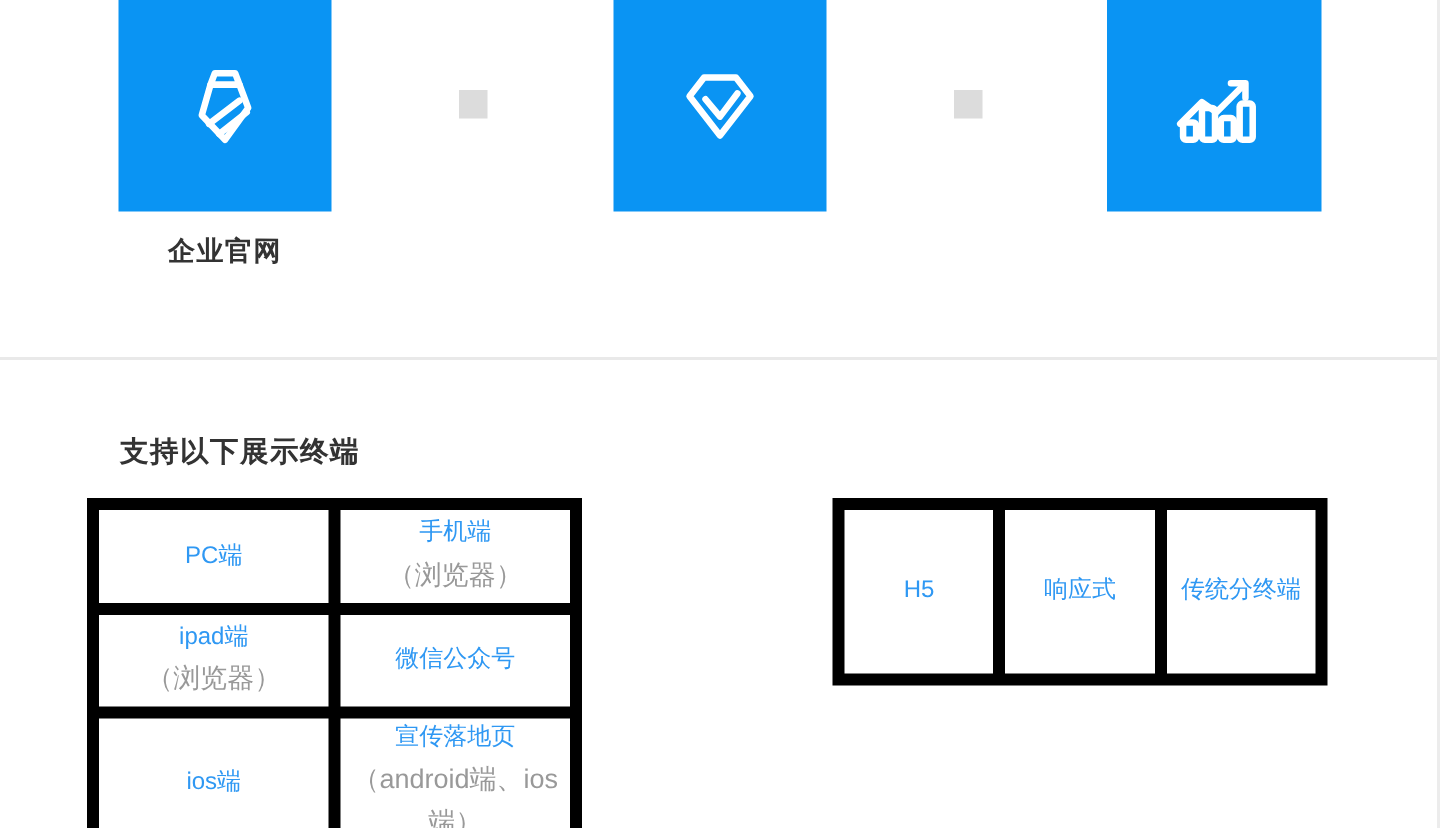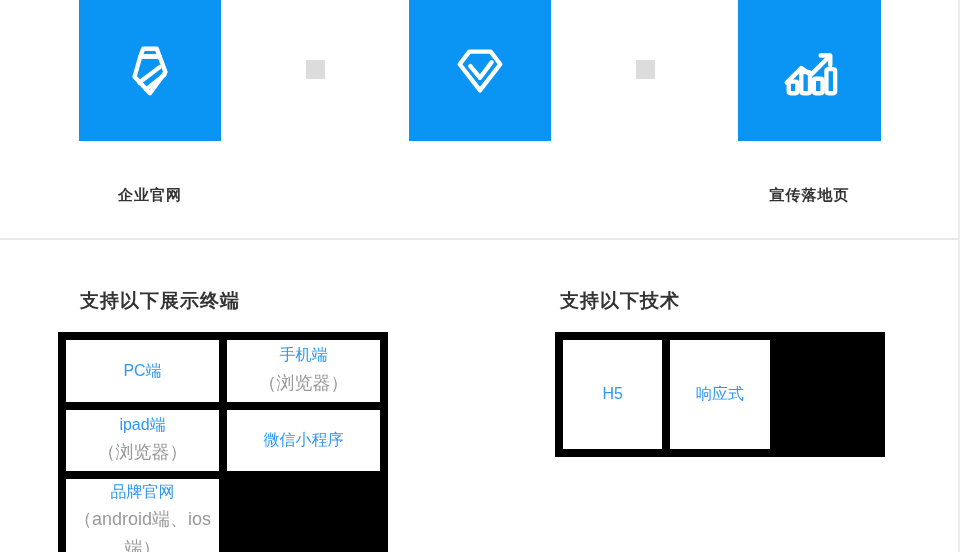--- a/index.html
+++ b/index.html
@@ -4,22 +4,22 @@
 <style>
   html,body{margin:0;padding:0;background:#fff;}
   .stage{
     position:relative;width:960px;height:552px;overflow:hidden;background:#fff;
     font-family:"Liberation Sans","DejaVu Sans",sans-serif;
   }
   .right-edge{position:absolute;top:0;right:0;width:2px;height:552px;background:#ececec;}
   
   .service-box{position:absolute;top:0;height:141px;display:flex;align-items:center;justify-content:center;background:var(--accent_blue,#0a94f3);}
   .service-box svg{display:block;}
-  .service-label{position:absolute;top:180px;height:30px;line-height:30px;text-align:center;
-    font-size:15px;font-weight:bold;color:var(--heading_dark,#333);letter-spacing:1px;}
+  .service-label{position:absolute;top:152px;height:30px;line-height:30px;text-align:center;
+    font-size:18px;font-weight:bold;color:var(--heading_dark,#333);letter-spacing:1px;}
   .spacer-square{position:absolute;top:60px;width:19px;height:19px;background:var(--square_gray,#dcdcdc);}
   .divider{position:absolute;left:0;top:238px;width:960px;height:2px;background:var(--divider,#e9e9e9);}
   
   .section-heading{position:absolute;top:288px;font-size:19px;font-weight:bold;color:var(--heading_dark,#333);letter-spacing:1px;}
   .heading-left{left:80px;}
   .heading-right{left:560px;}
   .grid{position:absolute;top:332px;width:330px;background:var(--grid_black,#000);
     display:grid;gap:8px;padding:8px;box-sizing:border-box;}
   .grid-terminals{left:58px;height:241px;grid-template-columns:repeat(2,1fr);grid-template-rows:repeat(2,1fr);}
   .grid-technologies{left:555px;height:125px;grid-template-columns:repeat(3,1fr);}
@@ -62,52 +62,57 @@
         <path d="M6 42 L21 27 L31 34 L50 15"></path>
         <path d="M41 14 L51 14 L51 24"></path>
       </svg>
     </span>
   </div>
 
   <div class="spacer-square" style="left:306px;"></div>
   <div class="spacer-square" style="left:636px;"></div>
 
   <div class="service-label" style="left:79px;width:142px;">企业官网</div>
-  <div class="service-label" style="left:738px;width:143px;">宣传落地页</div>
 
   <div class="divider"></div>
 
   <div class="section-heading heading-left">支持以下展示终端</div>
   <div class="grid grid-terminals">
     <div class="cell">
       <span class="cell-title">PC端</span>
 
     </div>
     <div class="cell">
       <span class="cell-title">手机端</span>
       <span class="cell-sub">（浏览器）</span>
     </div>
     <div class="cell">
       <span class="cell-title">ipad端</span>
       <span class="cell-sub">（浏览器）</span>
     </div>
     <div class="cell">
-      <span class="cell-title">微信小程序</span>
+      <span class="cell-title">微信公众号</span>
 
     </div>
     <div class="cell">
-      <span class="cell-title">品牌官网</span>
+      <span class="cell-title">ios端</span>
+
+    </div>
+    <div class="cell">
+      <span class="cell-title">宣传落地页</span>
       <span class="cell-sub">（android端、ios端）</span>
     </div>
   </div>
 
-  <div class="section-heading heading-right">支持以下技术</div>
   <div class="grid grid-technologies">
     <div class="cell">
       <span class="cell-title">H5</span>
     </div>
     <div class="cell">
       <span class="cell-title">响应式</span>
     </div>
+    <div class="cell">
+      <span class="cell-title">传统分终端</span>
+    </div>
   </div>
 
   <div class="right-edge"></div>
 </div>
 
 </body></html>

